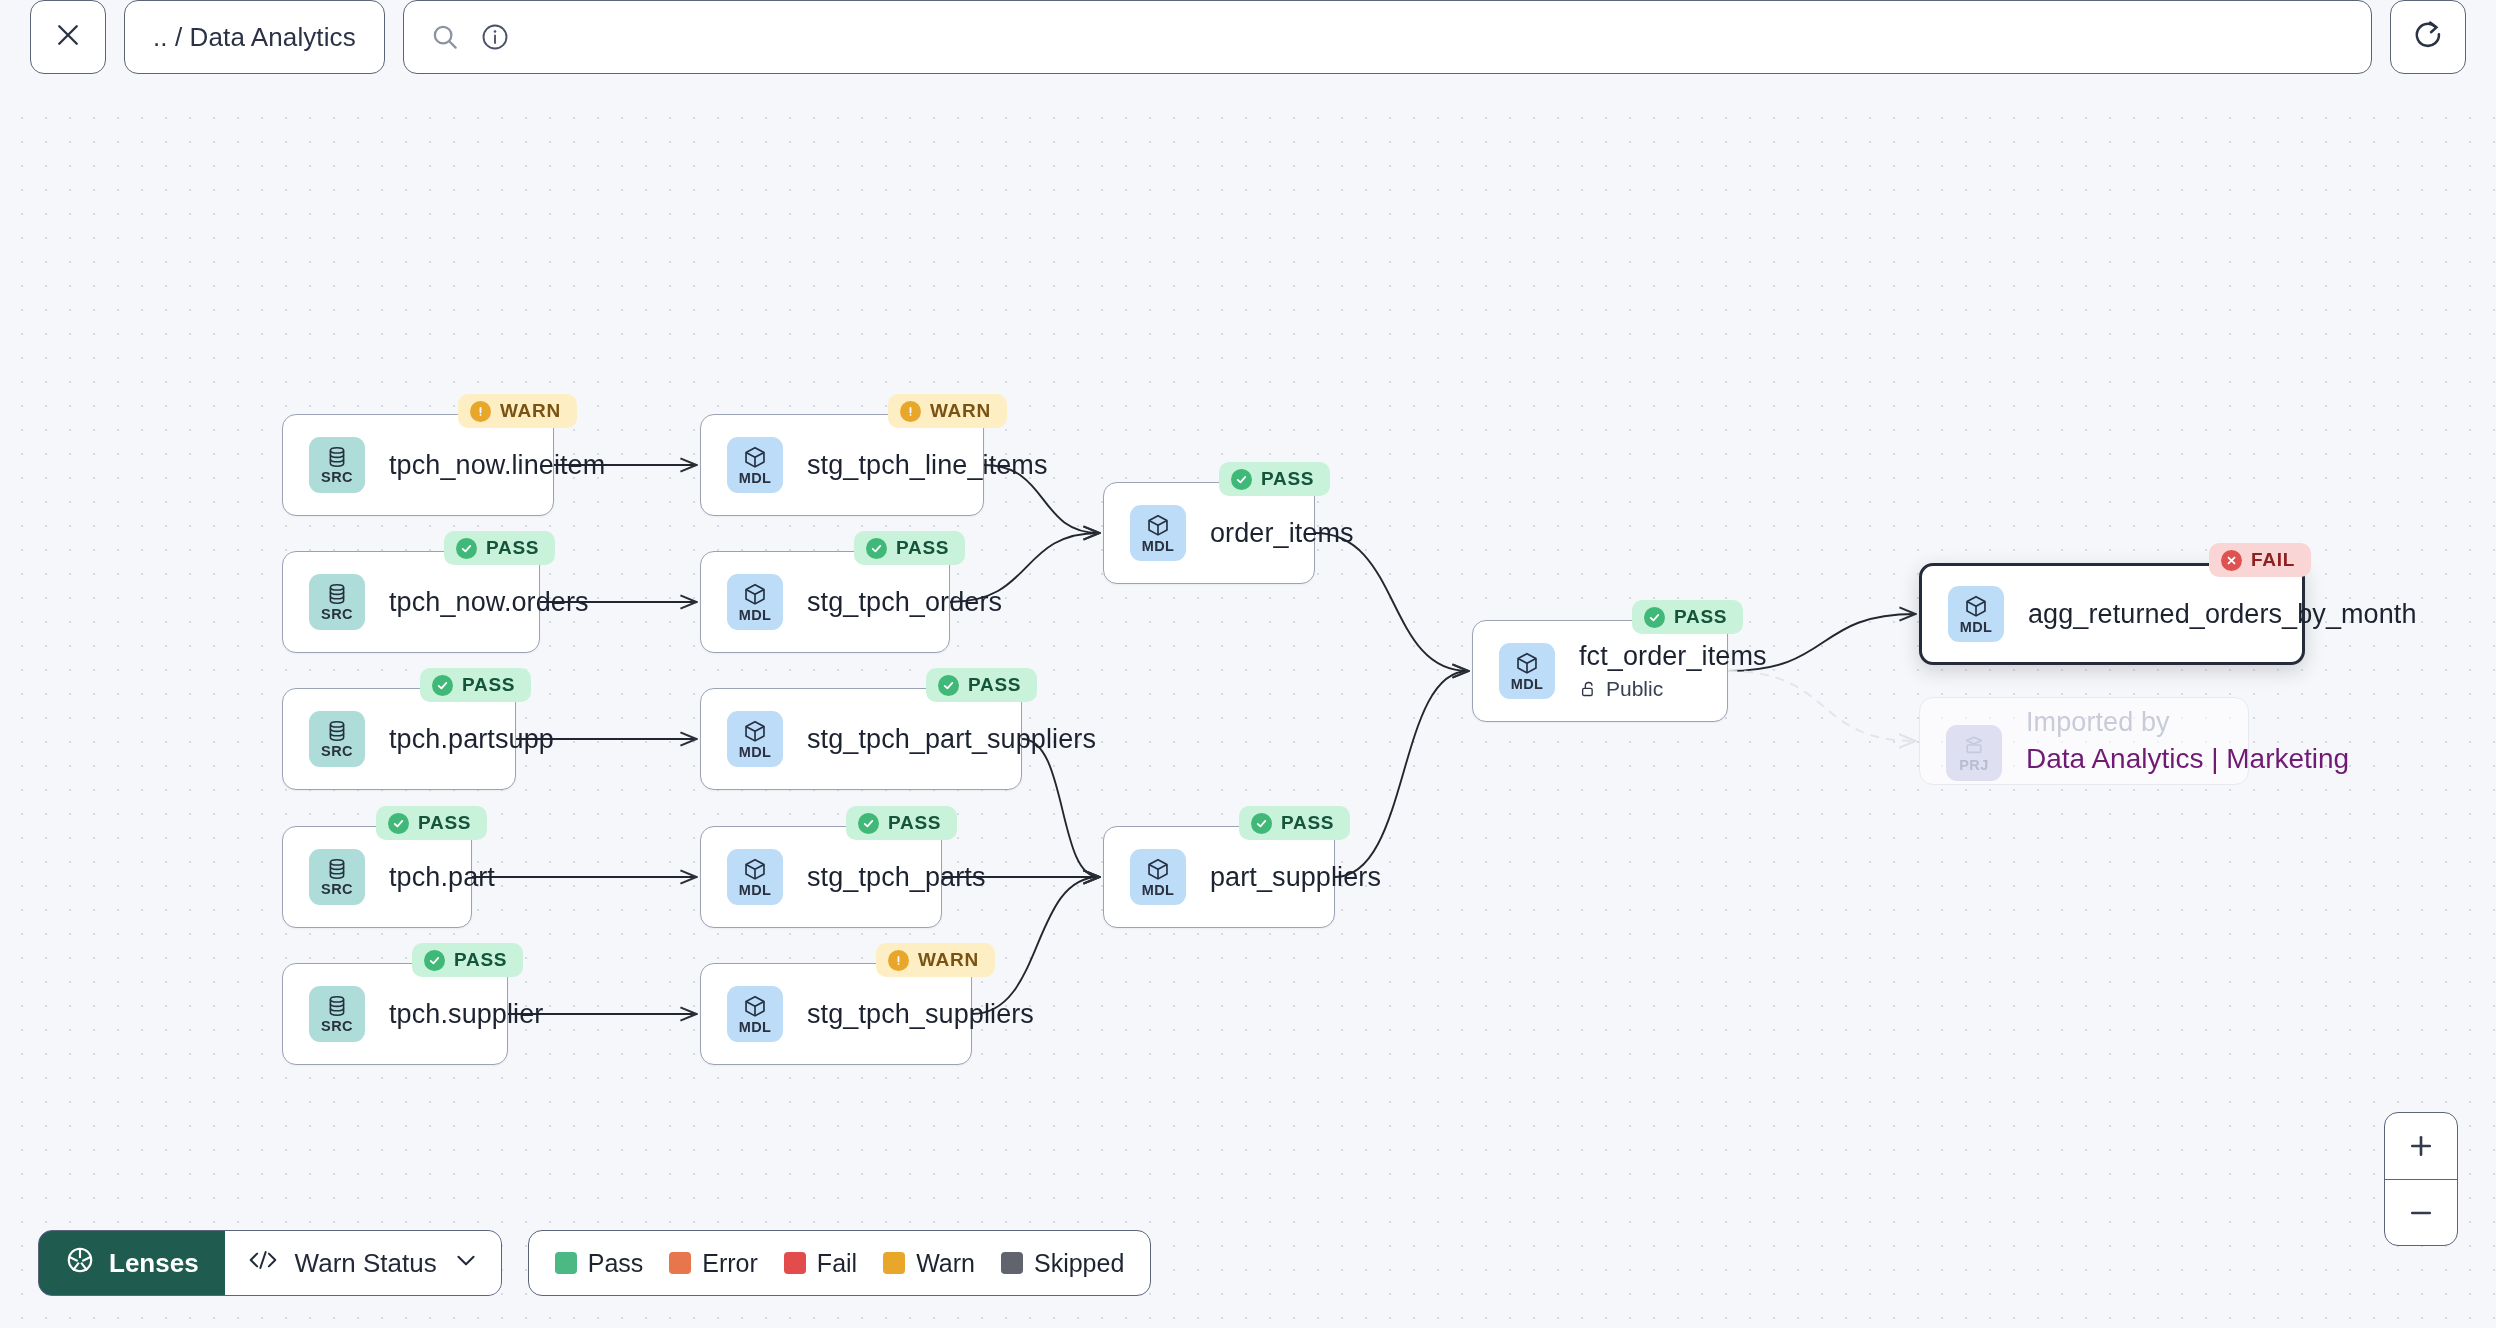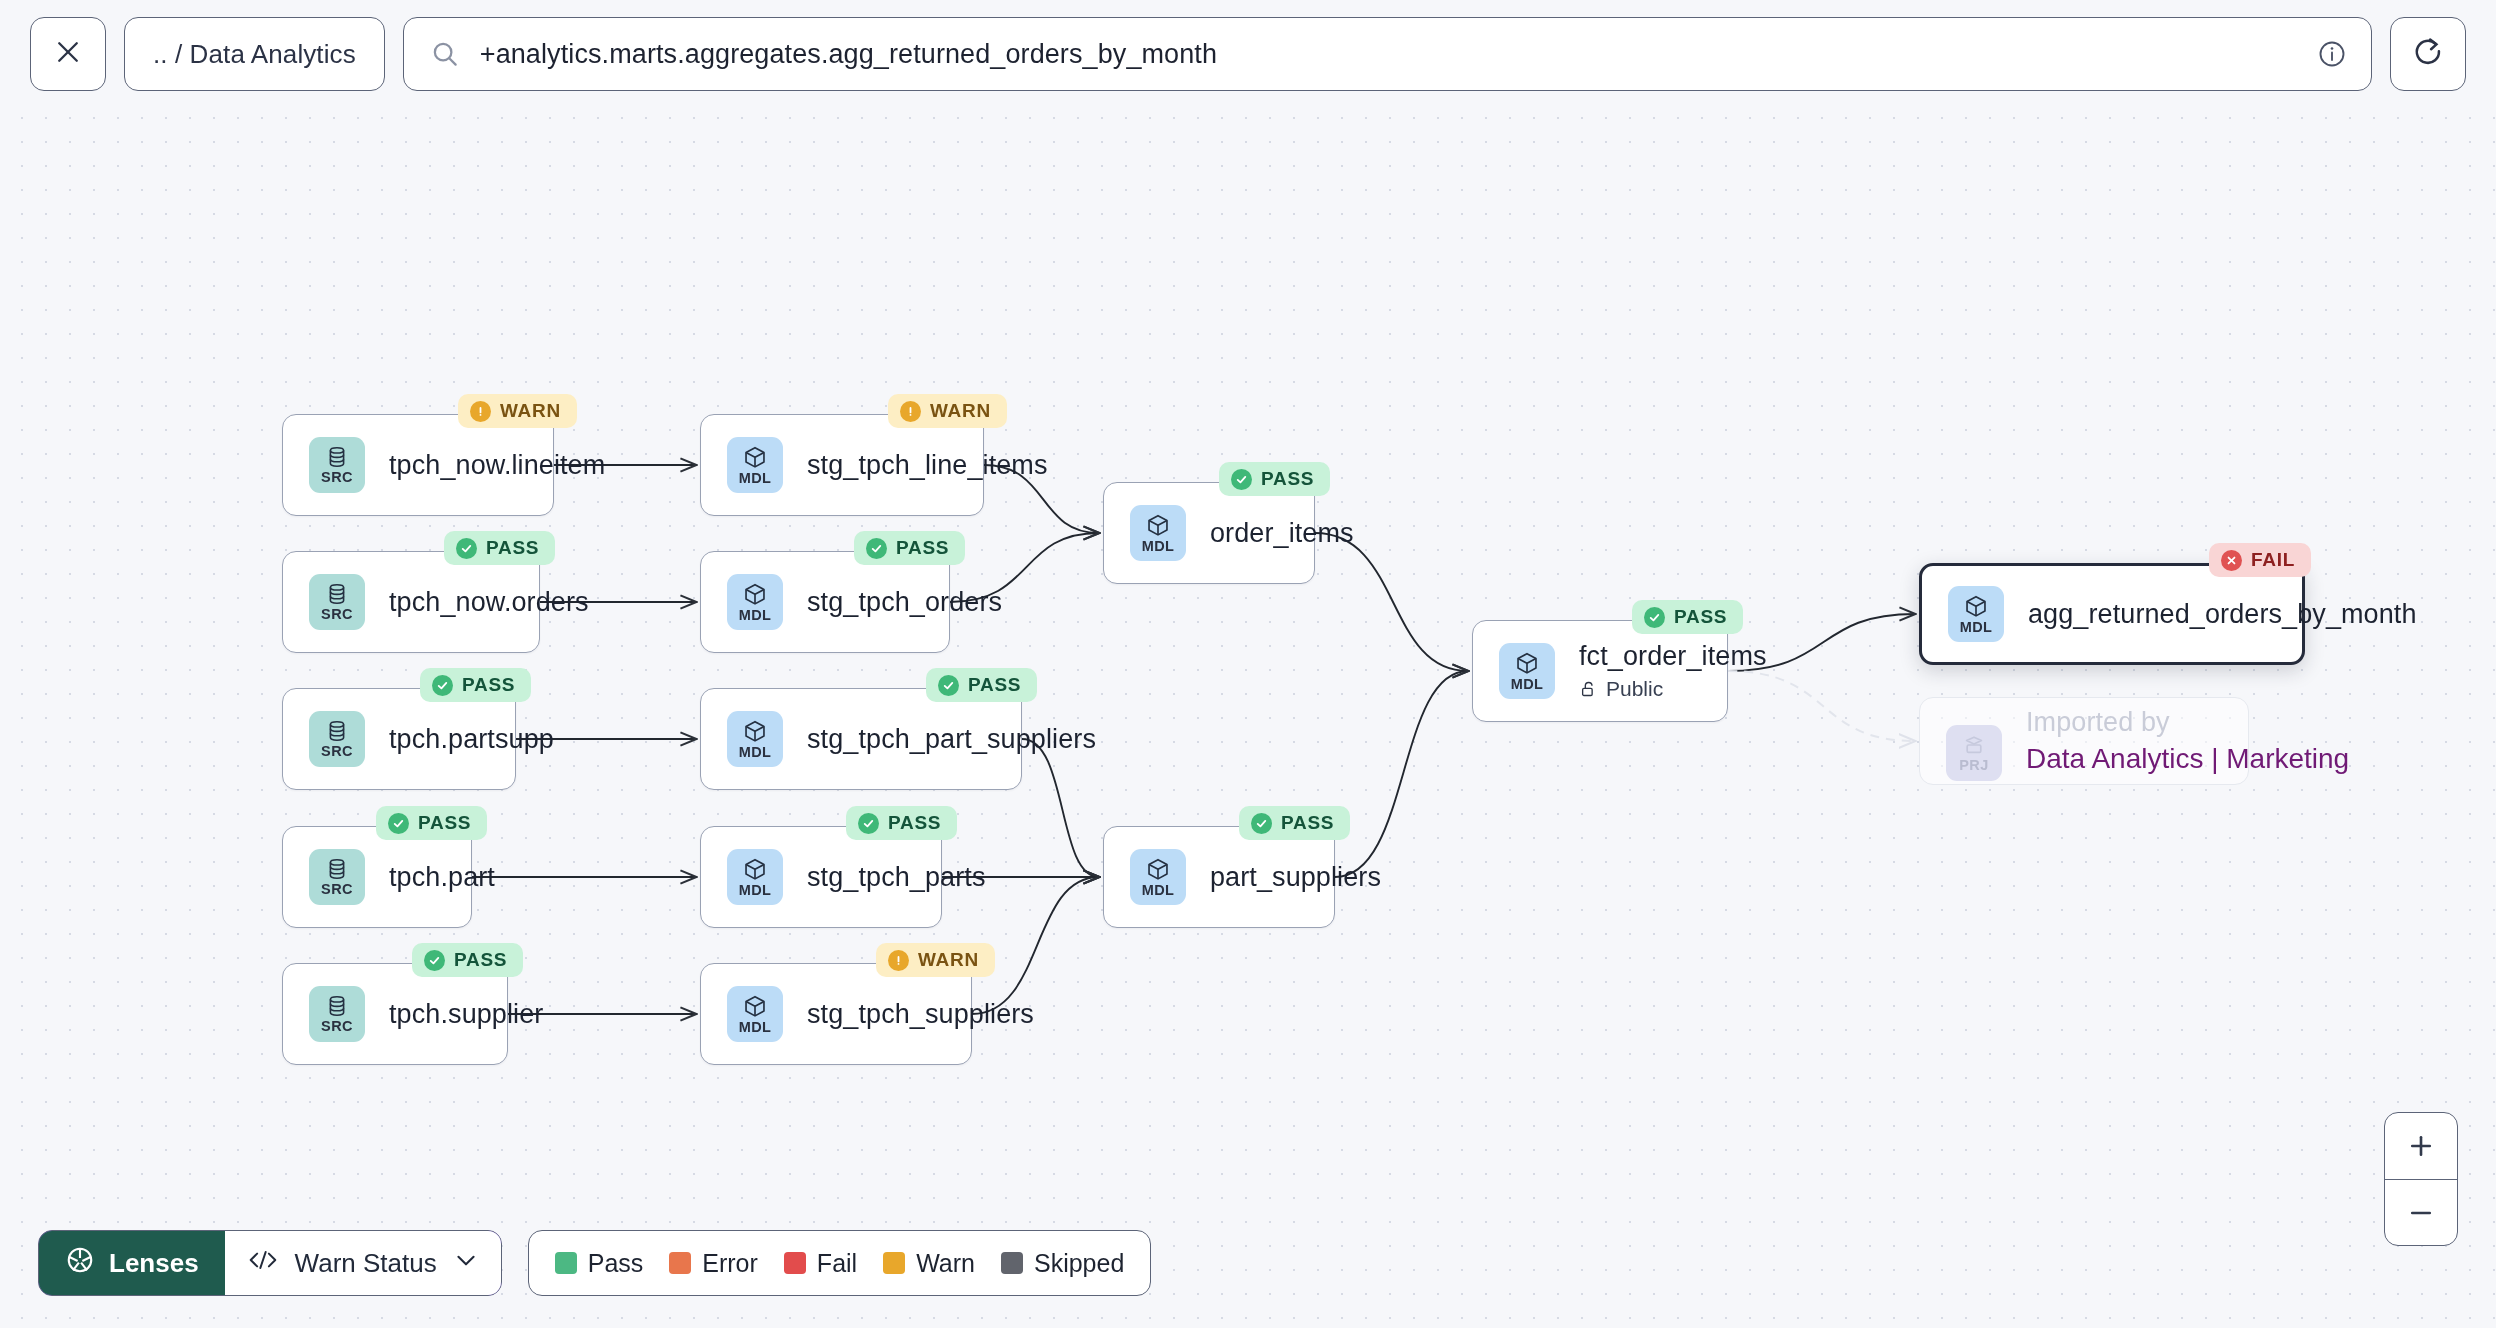--- a/index.html
+++ b/index.html
@@ -30,21 +30,20 @@
     background-position: 10px 10px;
   }
 
   
   #topbar {
     position: absolute;
     left: 0; top: 0;
     width: 2496px;
     height: 108px;
     display: flex;
-    align-items: center;
     gap: 18px;
     padding: 0 30px;
     background: #f6f7fa;
     z-index: 40;
   }
   .tb-btn {
     background: #ffffff;
     border: 1.6px solid #5c6478;
     border-radius: 14px;
     height: 74px;
@@ -296,21 +295,20 @@
       <span id="breadcrumb">.. / Data Analytics</span>
     </div>
 
     <div id="searchbar">
       <span class="magnifier">
         <svg width="30" height="30" viewBox="0 0 24 24" fill="none" stroke="#8b92a3" stroke-width="1.8" stroke-linecap="round">
           <circle cx="10.5" cy="10.5" r="6.6"></circle>
             <line x1="15.4" y1="15.4" x2="20.5" y2="20.5"></line>
         </svg>
       </span>
-      <input id="search-input" type="text" value="+analytics.marts.aggregates.agg_returned_orders_by_month" style="">
       <span id="info-icon">
         <svg width="30" height="30" viewBox="0 0 24 24" fill="none" stroke="#4a5266" stroke-width="1.5">
           <circle cx="12" cy="12" r="9.2"></circle>
           <circle cx="12" cy="7.6" r="1.05" fill="#4a5266" stroke="none"></circle>
           <line x1="12" y1="10.8" x2="12" y2="16.8" stroke-linecap="round"></line>
         </svg>
       </span>
     </div>
 
     <div class="tb-btn" id="refresh-btn">

